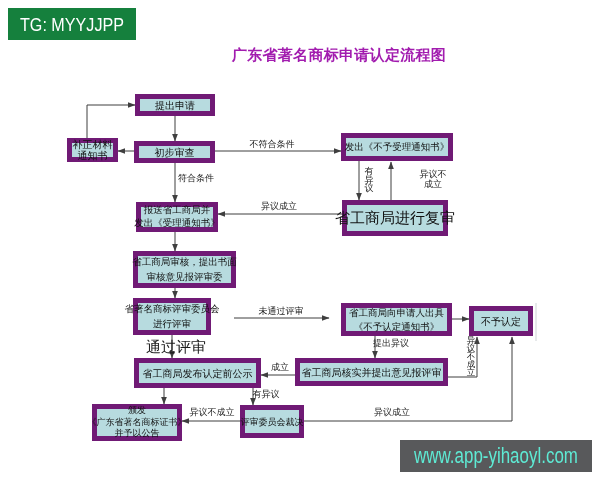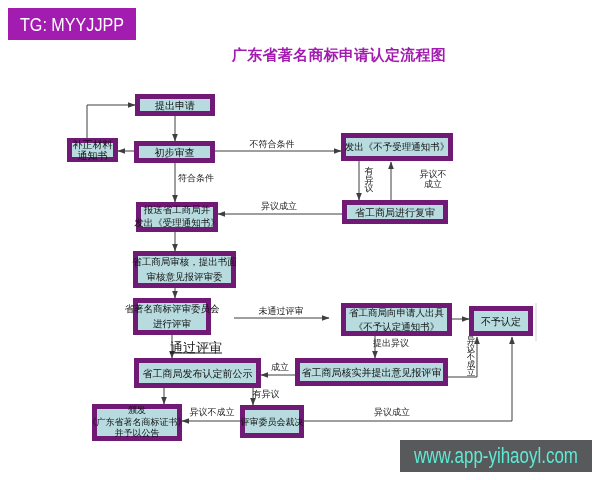--- a/index.html
+++ b/index.html
@@ -8,21 +8,21 @@
     width: 600px;
     height: 480px;
     background: #ffffff;
     overflow: hidden;
     font-family: "Liberation Serif", serif;
   }
   #tg-badge {
     position: absolute;
     left: 8px; top: 8px;
     width: 128px; height: 32px;
-    background: #a21caf;
+    background: #15803d;
     color: #ffffff;
     font-family: "Liberation Sans", sans-serif;
     font-size: 19px;
     line-height: 19px;
     text-align: center;
     white-space: nowrap;
   }
   #tg-badge span, #watermark-bar span {
     position: absolute;
     left: 50%; top: 50%;
@@ -112,21 +112,21 @@
   <line x1="536" x2="536" y1="303" y2="341" stroke="#cfd4d6" stroke-width="1"></line>
     </svg>
   <div id="nodes-layer">
       <div class="flow-node" style="left: 135px; top: 94px; width: 80px; height: 22px; font-size: 10px; line-height: 13px;">提出申请</div>
       <div class="flow-node" style="left: 134px; top: 141px; width: 81px; height: 22px; font-size: 10px; line-height: 13px;">初步审查</div>
       <div class="flow-node" style="left: 67px; top: 138px; width: 51px; height: 24px; font-size: 10px; line-height: 11.5px;">补正材料
 通知书</div>
       <div class="flow-node" style="left: 136px; top: 202px; width: 82px; height: 30px; font-size: 9.5px; line-height: 13px;">报送省工商局并
 发出《受理通知书》</div>
       <div class="flow-node" style="left: 341px; top: 133px; width: 112px; height: 28px; font-size: 9.5px; line-height: 13px;">发出《不予受理通知书》</div>
-      <div class="flow-node" style="left: 342px; top: 200px; width: 106px; height: 24px; font-size: 10px; line-height: 13px;">省工商局进行复审</div>
+      <div class="flow-node" style="left: 342px; top: 200px; width: 106px; height: 36px; font-size: 15px; line-height: 13px;">省工商局进行复审</div>
       <div class="flow-node" style="left: 133px; top: 251px; width: 103px; height: 37px; font-size: 9.5px; line-height: 15px;">省工商局审核，提出书面
 审核意见报评审委</div>
       <div class="flow-node" style="left: 133px; top: 298px; width: 78px; height: 37px; font-size: 9.5px; line-height: 15px;">省著名商标评审委员会
 进行评审</div>
       <div class="flow-node" style="left: 329px; top: 303px; width: 111px; height: 33px; font-size: 9.5px; line-height: 14px; margin-left: 12px;">省工商局向申请人出具
 《不予认定通知书》</div>
       <div class="flow-node" style="left: 469px; top: 306px; width: 64px; height: 30px; font-size: 10px; line-height: 13px;">不予认定</div>
       <div class="flow-node" style="left: 134px; top: 358px; width: 127px; height: 30px; font-size: 10px; line-height: 13px;">省工商局发布认定前公示</div>
       <div class="flow-node" style="left: 295px; top: 358px; width: 153px; height: 28px; font-size: 10px; line-height: 13px;">省工商局核实并提出意见报评审</div>
       <div class="flow-node" style="left: 92px; top: 404px; width: 90px; height: 37px; font-size: 9px; line-height: 11.5px;">颁发
@@ -137,21 +137,21 @@
   <div id="labels-layer">
       <div class="edge-label" style="left: 272px; top: 144px; font-size: 9px; line-height: 9px;">不符合条件</div>
       <div class="edge-label" style="left: 196px; top: 178px; font-size: 9px; line-height: 9px;">符合条件</div>
       <div class="edge-label" style="left: 369px; top: 180px; font-size: 9px; line-height: 8.7px;">有
 异
 议</div>
       <div class="edge-label" style="left: 433px; top: 179px; font-size: 9px; line-height: 9.5px;">异议不
 成立</div>
       <div class="edge-label" style="left: 279px; top: 206px; font-size: 9px; line-height: 9px;">异议成立</div>
       <div class="edge-label" style="left: 281px; top: 311px; font-size: 9px; line-height: 9px;">未通过评审</div>
-      <div class="edge-label" style="left: 196px; top: 347px; font-size: 13px; line-height: 9px; text-decoration: underline;">通过评审</div>
+      <div class="edge-label" style="left: 176px; top: 347px; font-size: 15px; line-height: 9px;">通过评审</div>
       <div class="edge-label" style="left: 391px; top: 343px; font-size: 9px; line-height: 9px;">提出异议</div>
       <div class="edge-label" style="left: 280px; top: 367px; font-size: 9px; line-height: 9px;">成立</div>
       <div class="edge-label" style="left: 471px; top: 357px; font-size: 8.5px; line-height: 7.9px;">异
 议
 不
 成
 立</div>
       <div class="edge-label" style="left: 266px; top: 394px; font-size: 9px; line-height: 9px;">有异议</div>
       <div class="edge-label" style="left: 212px; top: 412px; font-size: 9px; line-height: 9px;">异议不成立</div>
       <div class="edge-label" style="left: 392px; top: 412px; font-size: 9px; line-height: 9px;">异议成立</div>

